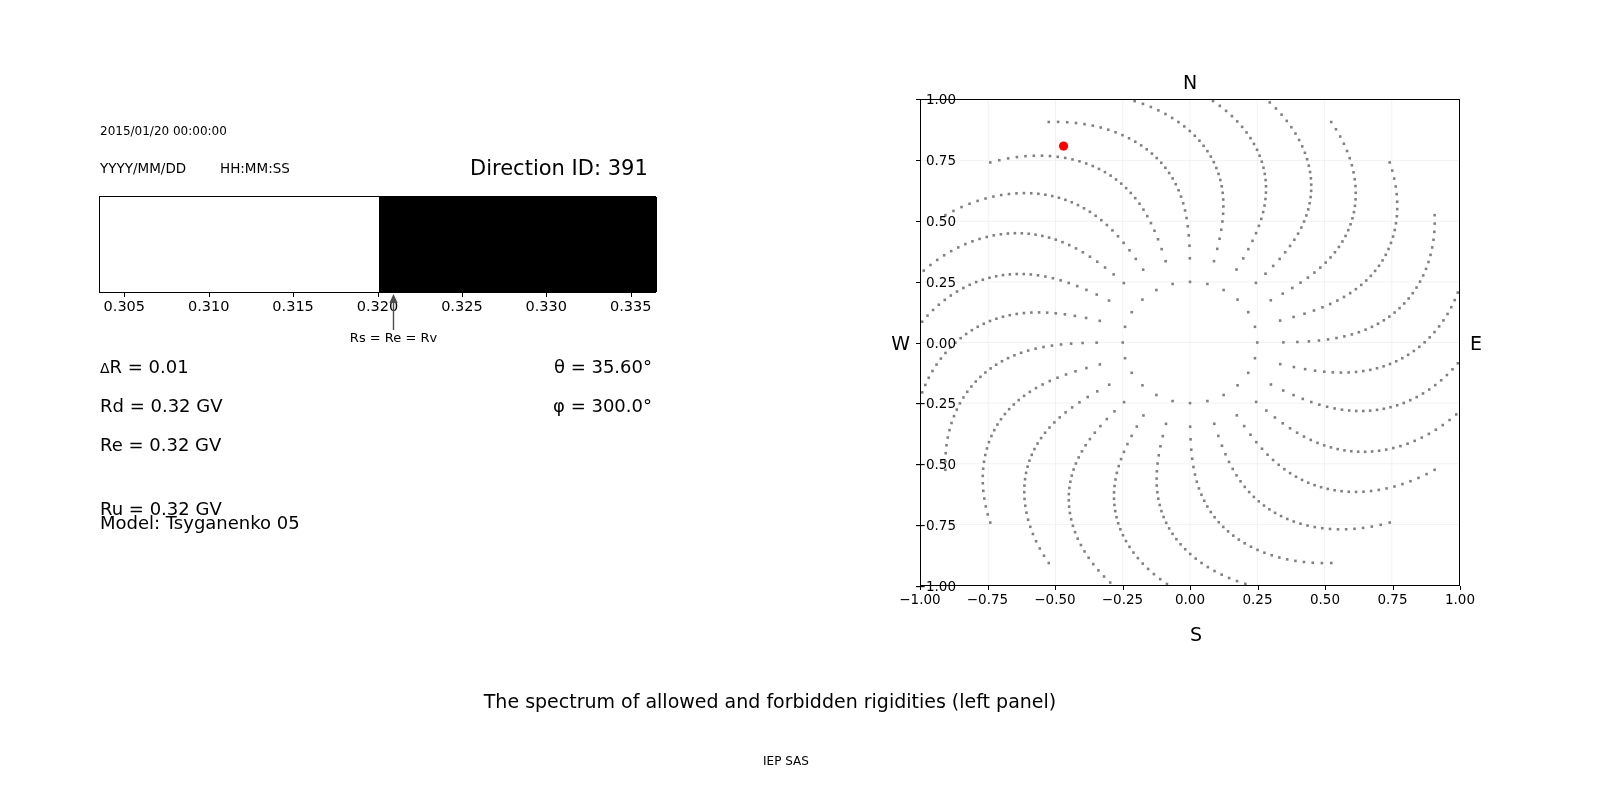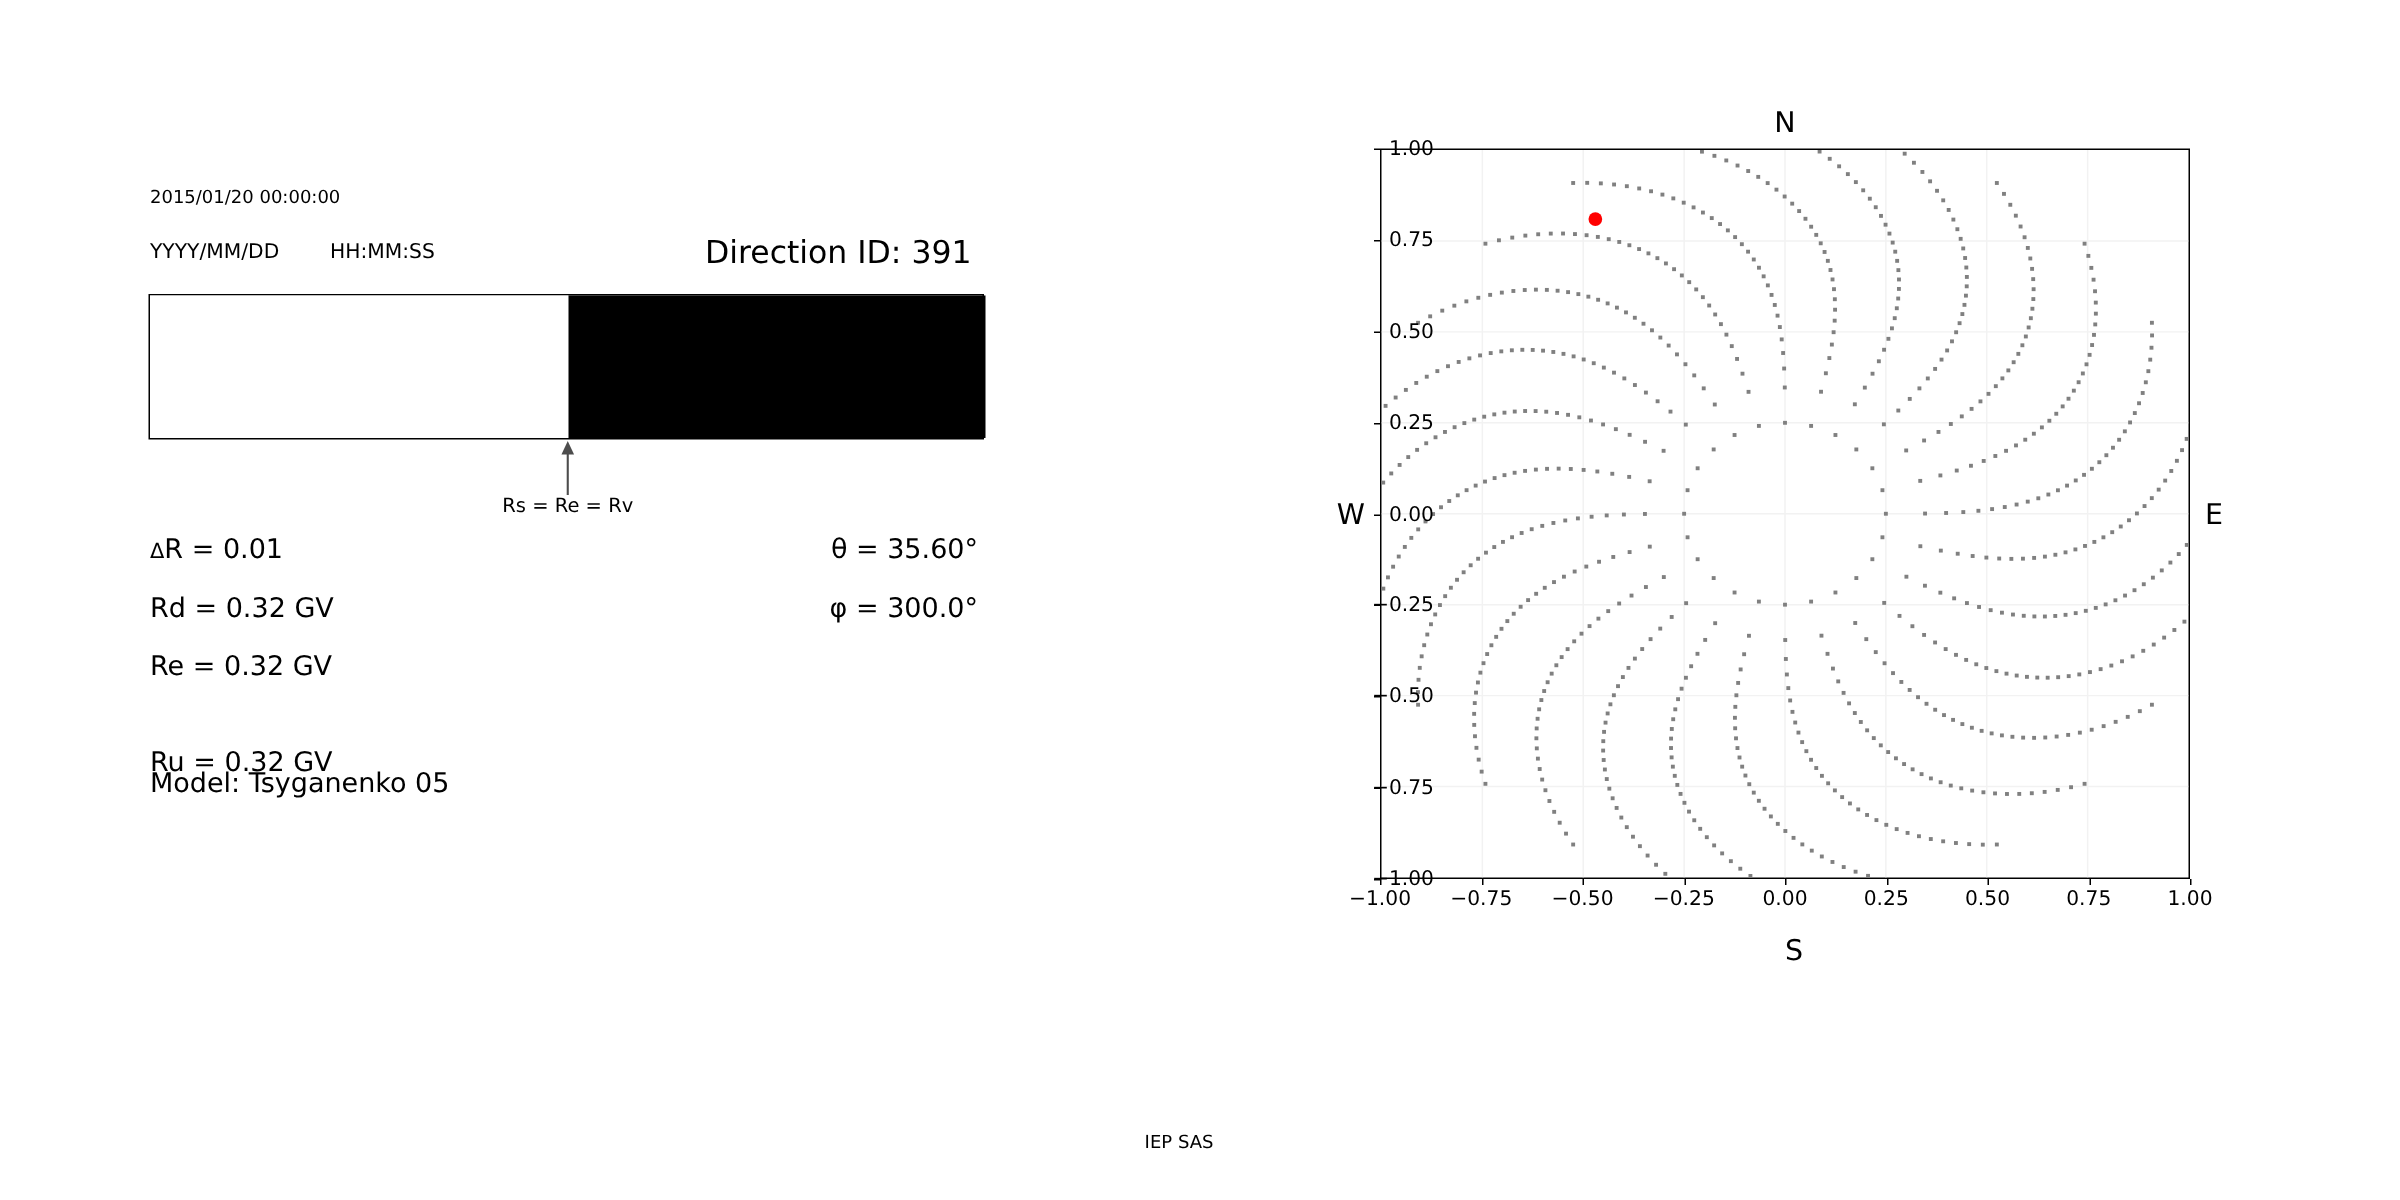--- a/index.html
+++ b/index.html
@@ -86,21 +86,21 @@
     top: 5px;
     font-size: 14.5px;
     color: #000;
     transform: translateX(-50%);
     white-space: nowrap;
   }
 
   
   #rs-annotation {
     position: absolute;
-    left: 1px; top: 0;
+    left: 16px; top: 0;
     width: 800px; height: 660px;
     pointer-events: none;
     text-decoration: underline;
   }
   #rs-label {
     position: absolute;
     top: 330px;
     font-size: 13px;
     white-space: nowrap;
     transform: translateX(-50%);
@@ -214,20 +214,36 @@
 
   <div class="info-line" id="direction-id">Direction ID: 391</div>
 
   <div id="spectrum-figure">
     <div id="spectrum-axes">
       <div class="band band-forbidden" id="band-forbidden" style="left: 0px; width: 278.5px; background: rgb(255, 255, 255);"></div>
       <div class="band band-allowed" id="band-allowed" style="left: 278.5px; width: 278.5px; background: rgb(0, 0, 0);"></div>
     </div>
   </div>
 
+  <div id="spectrum-ticks">
+      <div class="tick-mark" style="left: 25.3182px;"></div>
+      <div class="tick-label" style="left: 25.3182px;">0.305</div>
+      <div class="tick-mark" style="left: 109.712px;"></div>
+      <div class="tick-label" style="left: 109.712px;">0.310</div>
+      <div class="tick-mark" style="left: 194.106px;"></div>
+      <div class="tick-label" style="left: 194.106px;">0.315</div>
+      <div class="tick-mark" style="left: 278.5px;"></div>
+      <div class="tick-label" style="left: 278.5px;">0.320</div>
+      <div class="tick-mark" style="left: 362.894px;"></div>
+      <div class="tick-label" style="left: 362.894px;">0.325</div>
+      <div class="tick-mark" style="left: 447.288px;"></div>
+      <div class="tick-label" style="left: 447.288px;">0.330</div>
+      <div class="tick-mark" style="left: 531.682px;"></div>
+      <div class="tick-label" style="left: 531.682px;">0.335</div>
+    </div>
 
   <div id="rs-annotation">
     <svg width="800" height="660" style="position:absolute;left:0;top:0;">
       <g id="rs-arrow-group">
           <line x1="377.5" y1="330" x2="377.5" y2="300" stroke="#4d4d4d" stroke-width="1.4"></line>
           <polygon points="377.5,294 373.3,303 381.7,303" fill="#4d4d4d"></polygon>
         </g>
     </svg>
     <div id="rs-label" style="left: 377.5px;">Rs = Re = Rv</div>
   </div>
@@ -1047,15 +1063,16 @@
       <div class="axis-tick-x" style="left: 505px;">0.50</div>
       <div class="axis-tickline-x" style="left: 505px; top: 546px;"></div>
       <div class="axis-tick-x" style="left: 572.5px;">0.75</div>
       <div class="axis-tickline-x" style="left: 572.5px; top: 546px;"></div>
       <div class="axis-tick-x" style="left: 640px;">1.00</div>
       <div class="axis-tickline-x" style="left: 640px; top: 546px;"></div>
     </div>
 </div>
 
 <div id="caption">
+  <div>The spectrum of allowed and forbidden rigidities (left panel)</div>
 </div>
 
 <div id="footer">IEP SAS</div>
 
 </body></html>

